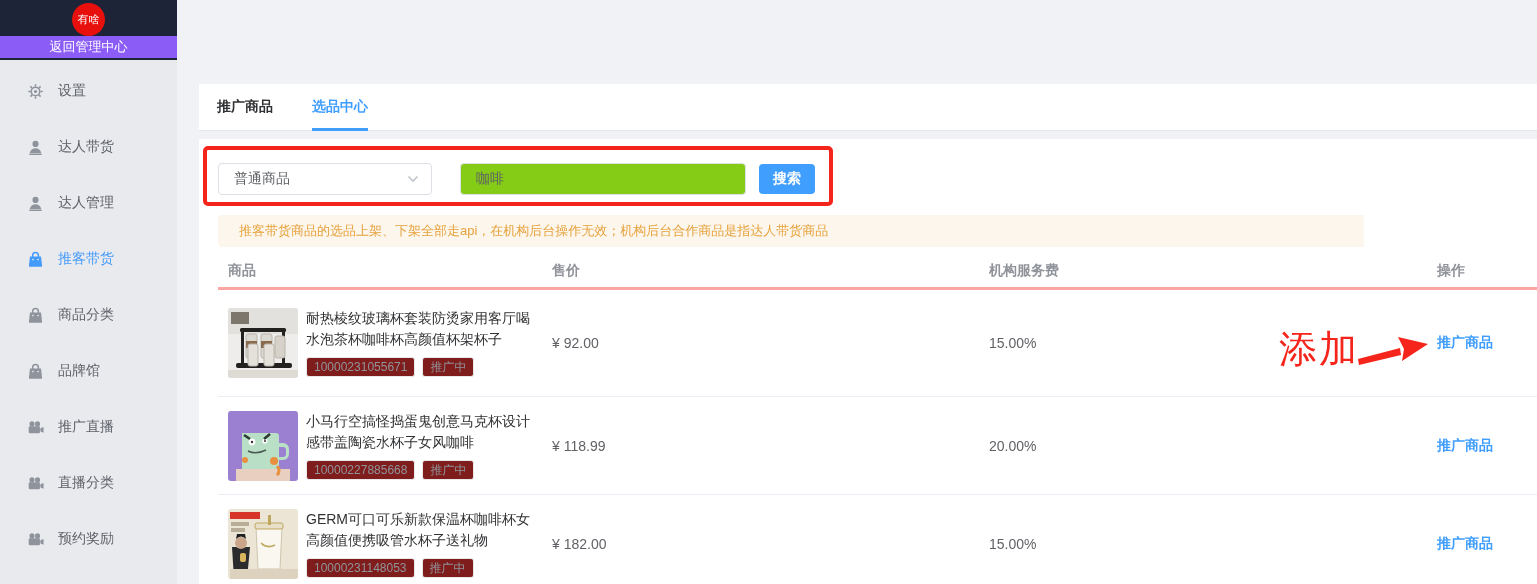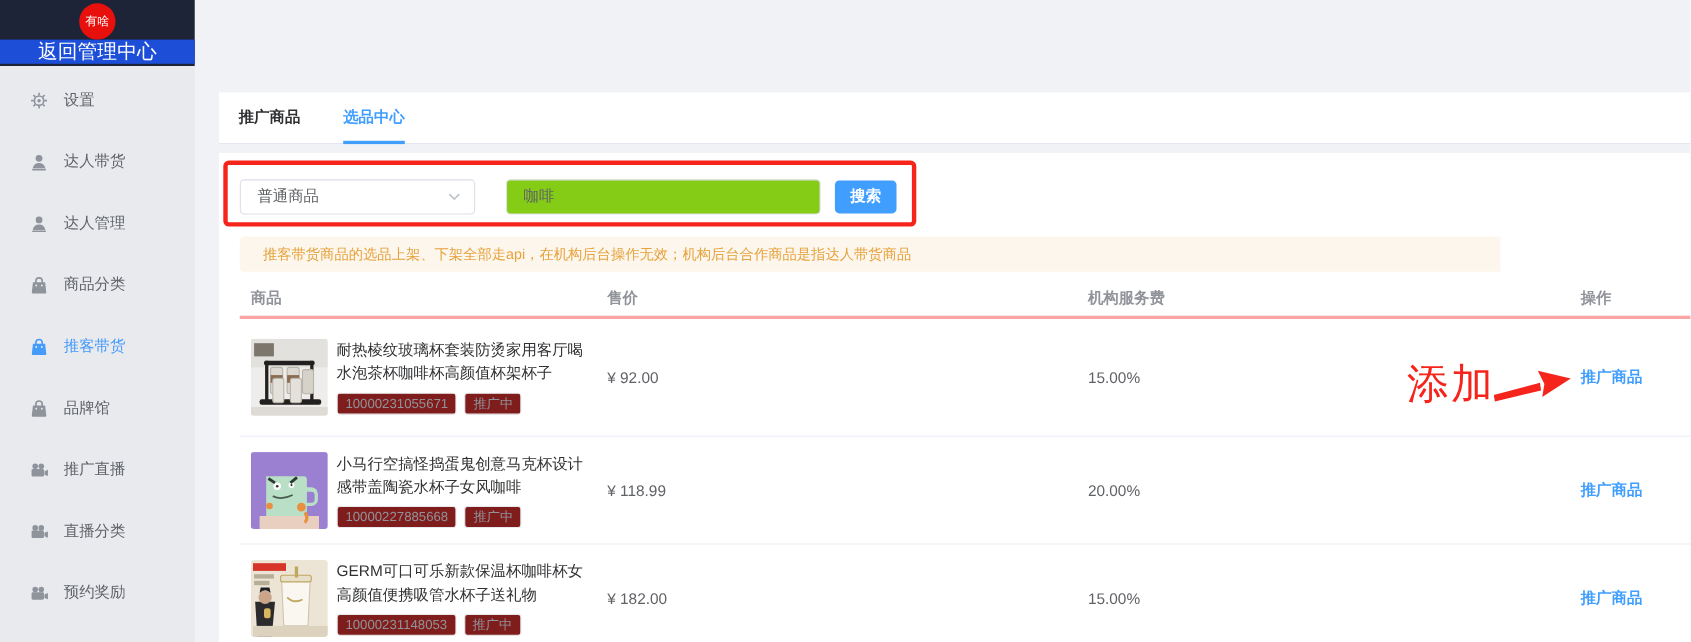--- a/index.html
+++ b/index.html
@@ -7,22 +7,22 @@
   body { font-family:"Liberation Sans","DejaVu Sans",sans-serif; }
   .screen { position:relative; width:1537px; height:584px; overflow:hidden; background:#f0f2f5; }
 
   
   .sidebar { position:absolute; left:0; top:0; width:177px; height:584px; background:#e9eaee; z-index:2; }
   .sidebar-top { height:60px; background:#1d2438; }
   .logo-wrap { display:flex; justify-content:center; padding-top:3px; }
   .logo-circle { width:33px; height:33px; border-radius:50%; background:#e8100c; color:#fff;
                  display:flex; align-items:center; justify-content:center;
                  font-size:11px; font-weight:normal; letter-spacing:0; }
-  .back-row { height:22px; background:#1d4ed8; display:flex; align-items:center; justify-content:center;
-              color:#ffffff; font-size:18px; cursor:pointer; }
+  .back-row { height:22px; background:#8b5cf6; display:flex; align-items:center; justify-content:center;
+              color:#ffffff; font-size:13px; cursor:pointer; }
   .menu { padding-top:3px; }
   .menu-item { height:56px; display:flex; align-items:center; padding-left:27px; gap:14px;
                font-size:14px; color:#5f6269; cursor:pointer; }
   .menu-item .mi-icon { width:17px; height:17px; display:inline-flex; }
   .menu-item.active { color:#459bfa; }
 
   
   .main-header { position:absolute; left:177px; top:0; width:1360px; height:62px; background:#fff; z-index:1; }
   .page-title { position:absolute; left:40px; top:22px; font-size:16px; font-weight:bold; color:#303133; }
 
@@ -119,42 +119,42 @@
         <span class="mi-icon">
           <svg viewBox="0 0 16 16" width="17" height="17" fill="#8e939c">
             <circle cx="8" cy="4.6" r="2.9"></circle>
               <path d="M2.6 13.2c.6-3 2.7-4.6 5.4-4.6s4.8 1.6 5.4 4.6z"></path>
               <rect x="2" y="13.6" width="12" height="1.4" rx="0.7"></rect>
           </svg>
         </span>
         <span>达人管理</span>
       </div>
 
+      <div class="menu-item active">
+        <span class="mi-icon">
+          <svg viewBox="0 0 16 16" width="17" height="17">
+            <path d="M2.8 5.2h10.4l1 8.6a1 1 0 0 1-1 1.1H2.8a1 1 0 0 1-1-1.1z" fill="#459bfa"></path>
+            <path d="M5.3 6.3V4.2a2.7 2.7 0 0 1 5.4 0v2.1" stroke="#459bfa" stroke-width="1.4" fill="none"></path>
+            <circle cx="5.6" cy="8" r="0.8" fill="#dfeefe"></circle>
+              <circle cx="10.4" cy="8" r="0.8" fill="#dfeefe"></circle>
+          </svg>
+        </span>
+        <span>推客带货</span>
+      </div>
+
       <div class="menu-item">
         <span class="mi-icon">
           <svg viewBox="0 0 16 16" width="17" height="17">
             <path d="M2.8 5.2h10.4l1 8.6a1 1 0 0 1-1 1.1H2.8a1 1 0 0 1-1-1.1z" fill="#8e939c"></path>
             <path d="M5.3 6.3V4.2a2.7 2.7 0 0 1 5.4 0v2.1" stroke="#8e939c" stroke-width="1.4" fill="none"></path>
             <circle cx="5.6" cy="8" r="0.8" fill="#e9eaee"></circle>
               <circle cx="10.4" cy="8" r="0.8" fill="#e9eaee"></circle>
           </svg>
         </span>
         <span>商品分类</span>
-      </div>
-
-      <div class="menu-item active">
-        <span class="mi-icon">
-          <svg viewBox="0 0 16 16" width="17" height="17">
-            <path d="M2.8 5.2h10.4l1 8.6a1 1 0 0 1-1 1.1H2.8a1 1 0 0 1-1-1.1z" fill="#459bfa"></path>
-            <path d="M5.3 6.3V4.2a2.7 2.7 0 0 1 5.4 0v2.1" stroke="#459bfa" stroke-width="1.4" fill="none"></path>
-            <circle cx="5.6" cy="8" r="0.8" fill="#dfeefe"></circle>
-              <circle cx="10.4" cy="8" r="0.8" fill="#dfeefe"></circle>
-          </svg>
-        </span>
-        <span>推客带货</span>
       </div>
 
       <div class="menu-item">
         <span class="mi-icon">
           <svg viewBox="0 0 16 16" width="17" height="17">
             <path d="M2.8 5.2h10.4l1 8.6a1 1 0 0 1-1 1.1H2.8a1 1 0 0 1-1-1.1z" fill="#8e939c"></path>
             <path d="M5.3 6.3V4.2a2.7 2.7 0 0 1 5.4 0v2.1" stroke="#8e939c" stroke-width="1.4" fill="none"></path>
             <circle cx="5.6" cy="8" r="0.8" fill="#e9eaee"></circle>
               <circle cx="10.4" cy="8" r="0.8" fill="#e9eaee"></circle>
           </svg>

